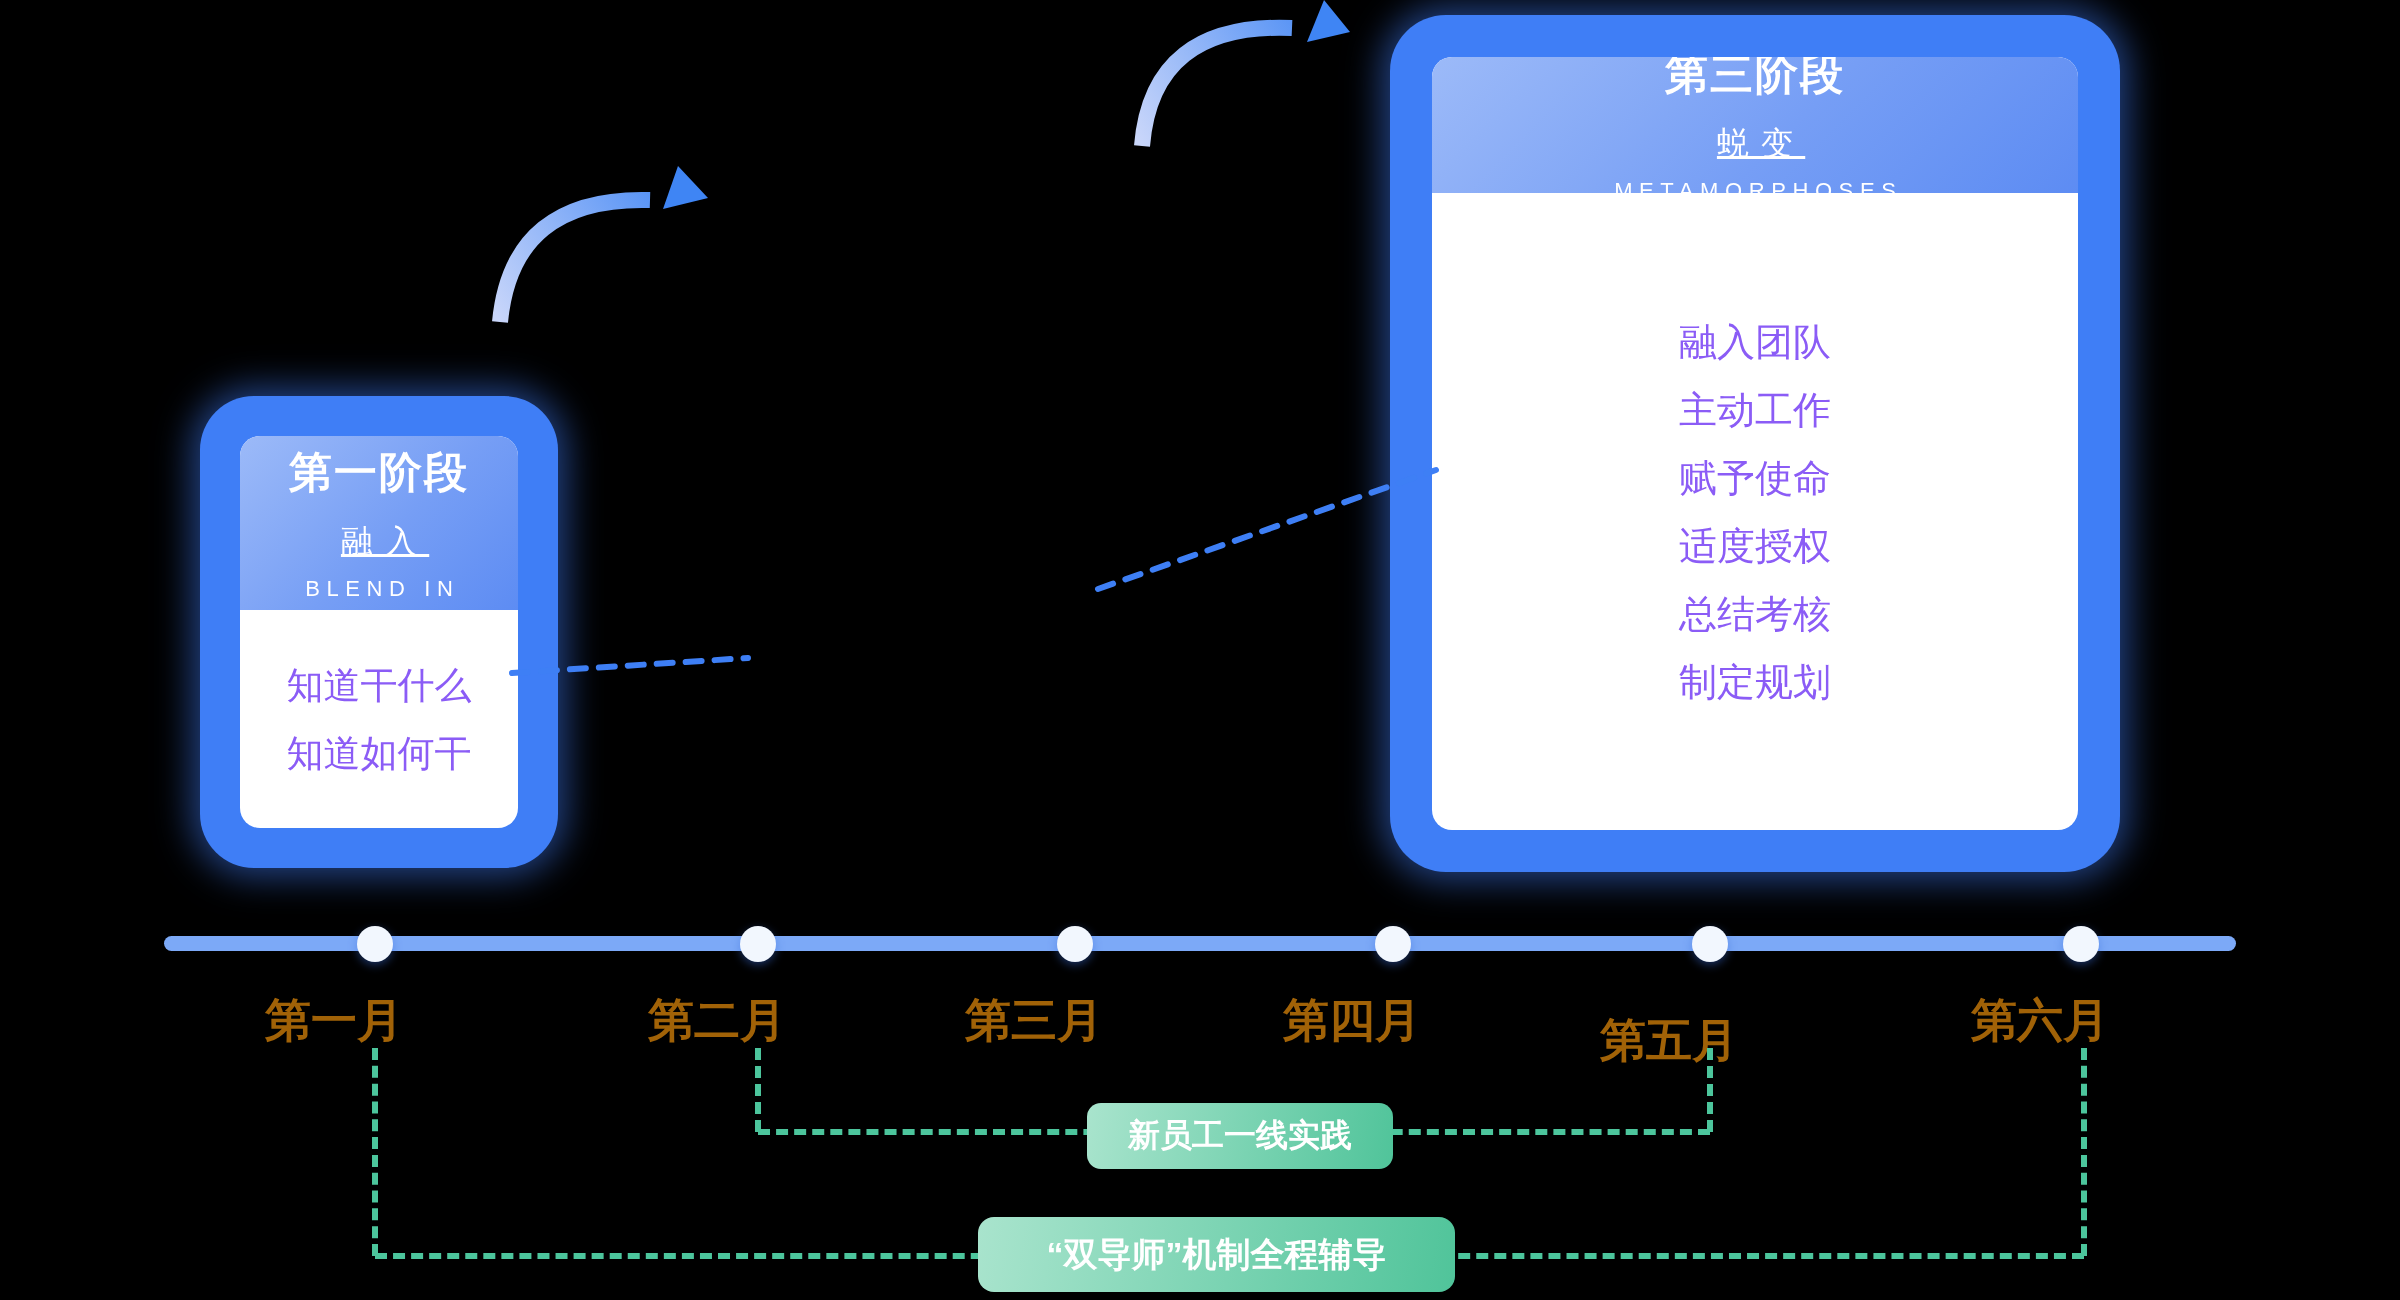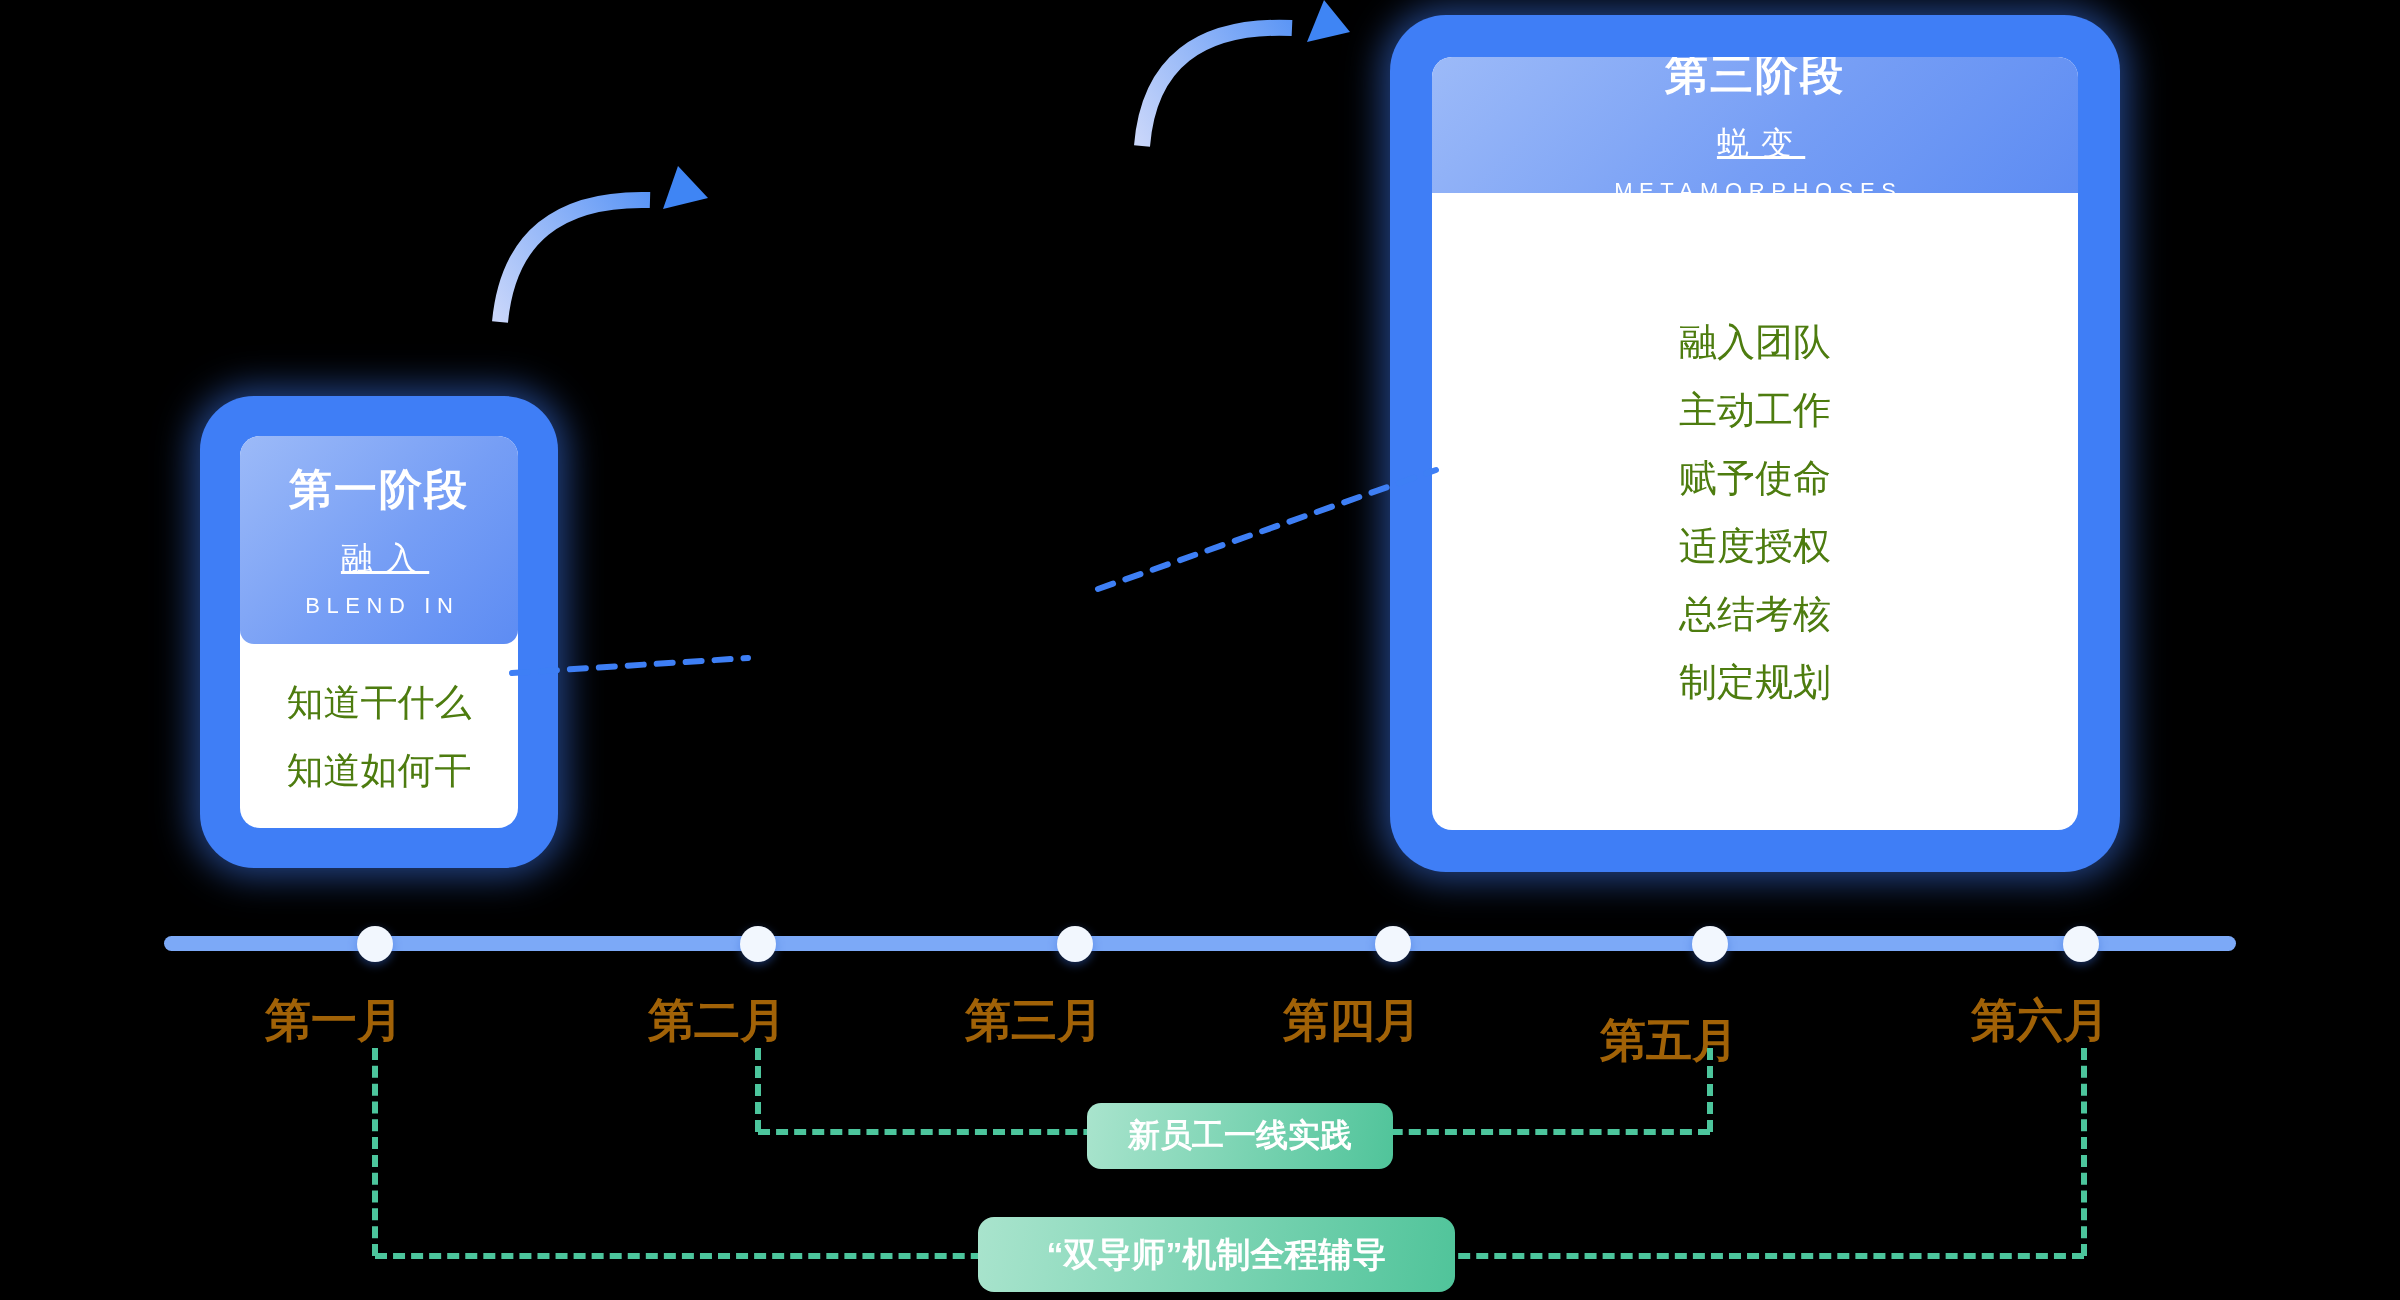--- a/index.html
+++ b/index.html
@@ -57,29 +57,29 @@
     letter-spacing: 0.30em;
     text-indent: 0.30em;
     margin-top: 12px;
   }
   .card-body {
     flex: 1 1 auto;
     display: flex;
     flex-direction: column;
     align-items: center;
     justify-content: center;
-    color: #4d7c0f;
+    color: #8b5cf6;
   }
   .stage-item {
     font-size: 37px;
     line-height: 1;
   }
 
   .card1 { left: 200px; top: 396px; width: 358px; height: 472px; padding: 40px; border-radius: 54px; box-sizing: content-box; }
-  .card1 .card-header { height: 208px; border-radius: 14px; }
+  .card1 .card-header { height: 174px; }
   .card1 .card-body { gap: 31px; }
   .card1 { width: 278px; height: 392px; }
 
   .card2 { left: 703px; top: 205px; padding: 40px; border-radius: 54px; box-sizing: content-box; width: 360px; height: 587px; }
   .card2 .card-header { height: 190px; }
   .card2 .card-body { gap: 35px; }
 
   .card3 { left: 1390px; top: 15px; padding: 42px; border-radius: 56px; box-sizing: content-box; width: 646px; height: 773px; }
   .card3 .card-header { height: 136px; }
   .card3 .card-body { gap: 30px; }

